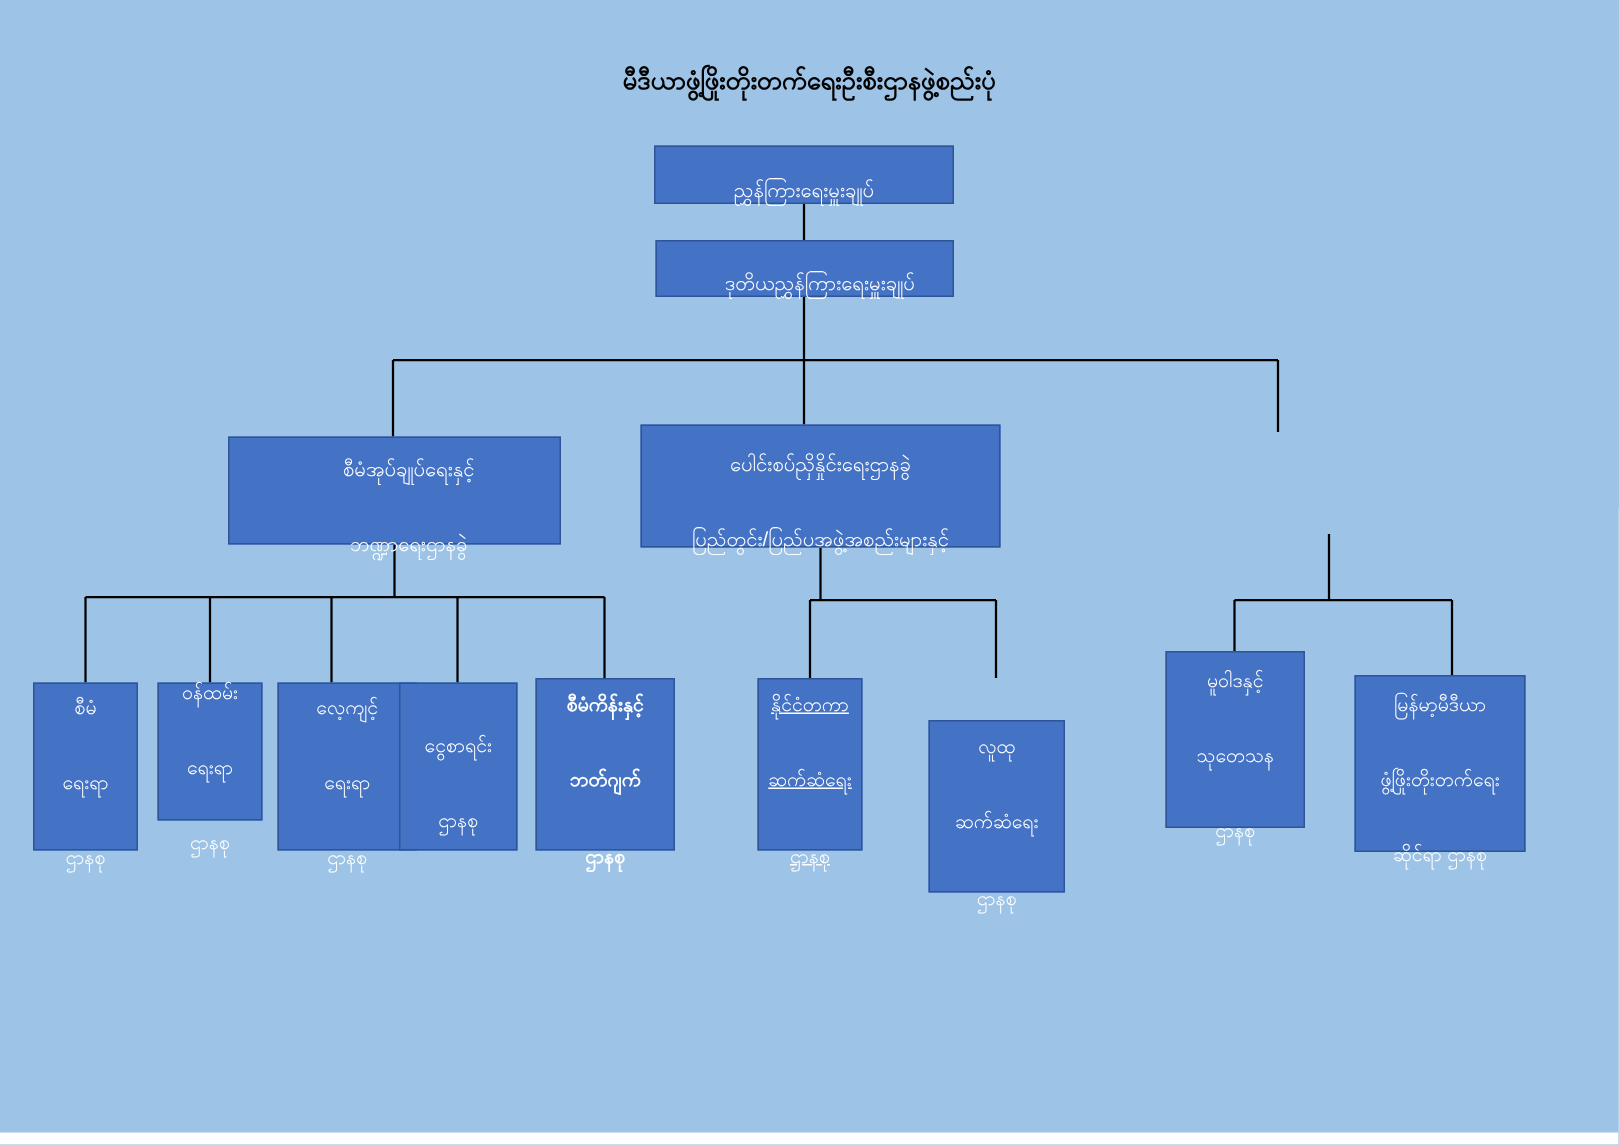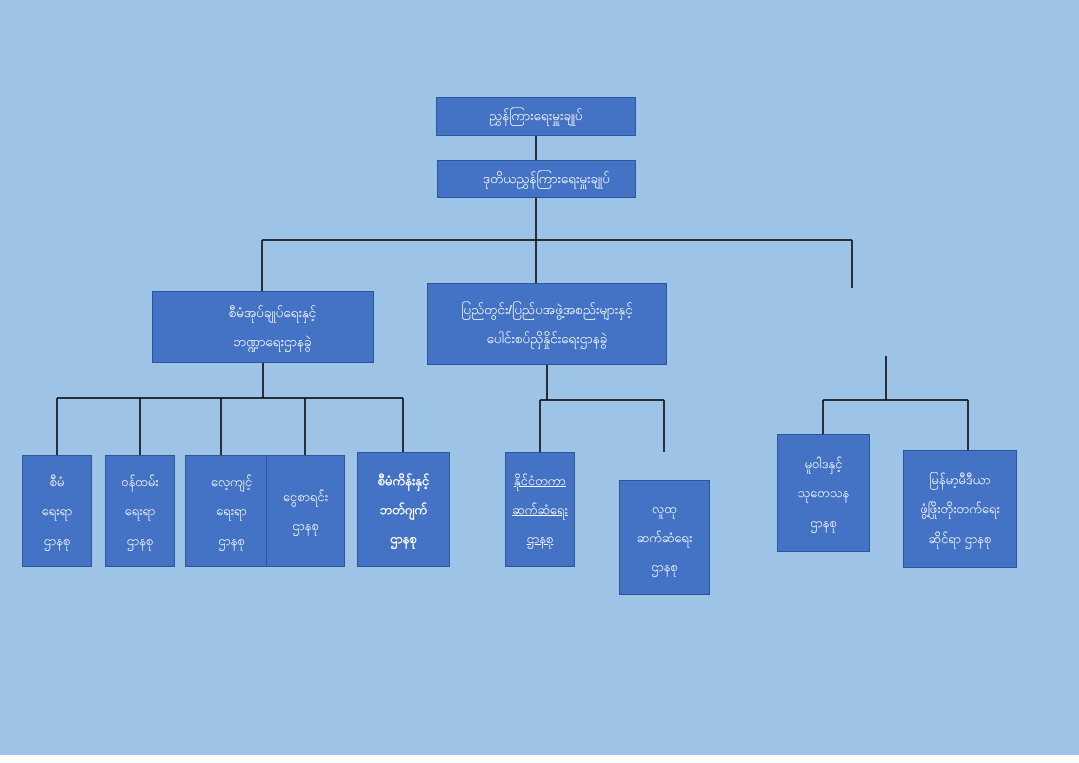--- a/index.html
+++ b/index.html
@@ -26,21 +26,21 @@
     display: flex;
     flex-direction: column;
     align-items: center;
     justify-content: center;
     text-align: center;
     background: var(--box-fill, #4472C4);
     border: 1.6px solid var(--box-border, #2E5597);
     color: var(--box-text, #FFFFFF);
     font-size: 13.5px;
   }
-  .node .line { display: block; line-height: 1.5; }
+  .node .line { display: block; line-height: 1.5; margin-top: 21px; }
   .division .line { line-height: 2.15; }
   .unit { font-size: 13px; }
   .unit .line { line-height: 2.25; }
   .footer-strip {
     position: absolute;
     left: 0; bottom: 0;
     width: 100%; height: 8px;
     background: var(--footer, #FFFFFF);
   }
 </style>
@@ -67,47 +67,48 @@
       M547 365 V400
       M540 400 H664
       M540 400 V452
       M664 400 V452
       M886 356 V400
       M823 400 H968
       M823 400 V450
       M968 400 V450"></path>
   </svg>
 
+  <h1 class="title">မီဒီယာဖွံ့ဖြိုးတိုးတက်ရေးဦးစီးဌာနဖွဲ့စည်းပုံ</h1>
 
   <div class="node lvl1" style="left:436px;top:97px;width:200px;height:39px;">
     <span class="line">ညွှန်ကြားရေးမှူးချုပ်</span>
   </div>
 
   <div class="node lvl1" style="left:437px;top:160px;width:199px;height:38px;padding-left:20px;">
     <span class="line">ဒုတိယညွှန်ကြားရေးမှူးချုပ်</span>
   </div>
 
   <div class="node division" style="left:152px;top:291px;width:222px;height:72px;padding-left:19px;">
     <span class="line">စီမံအုပ်ချုပ်ရေးနှင့်</span>
     <span class="line">ဘဏ္ဍာရေးဌာနခွဲ</span>
   </div>
 
   <div class="node division" style="left:427px;top:283px;width:240px;height:82px;">
+    <span class="line">ပေါင်းစပ်ညှိနှိုင်းရေးဌာနခွဲ</span>
     <span class="line">ပြည်တွင်း/ပြည်ပအဖွဲ့အစည်းများနှင့်</span>
-    <span class="line">ပေါင်းစပ်ညှိနှိုင်းရေးဌာနခွဲ</span>
   </div>
 
 
   <div class="node unit" style="left:22px;top:455px;width:70px;height:112px;">
     <span class="line">စီမံ</span>
     <span class="line">ရေးရာ</span>
     <span class="line">ဌာနစု</span>
   </div>
 
-  <div class="node unit" style="left:105px;top:455px;width:70px;height:112px;">
+  <div class="node unit" style="left:105px;top:455px;width:70px;height:92px;">
     <span class="line">ဝန်ထမ်း</span>
     <span class="line">ရေးရာ</span>
     <span class="line">ဌာနစု</span>
   </div>
 
   <div class="node unit" style="left:185px;top:455px;width:93px;height:112px;">
     <span class="line">လေ့ကျင့်</span>
     <span class="line">ရေးရာ</span>
     <span class="line">ဌာနစု</span>
   </div>

